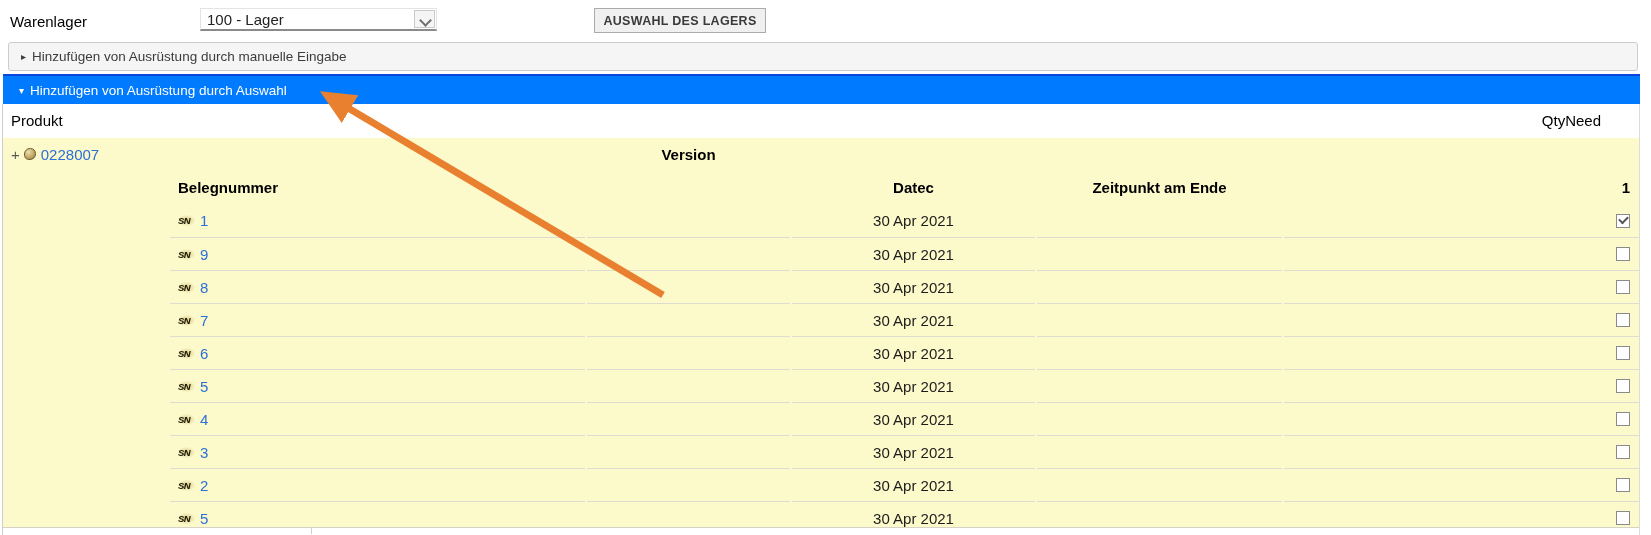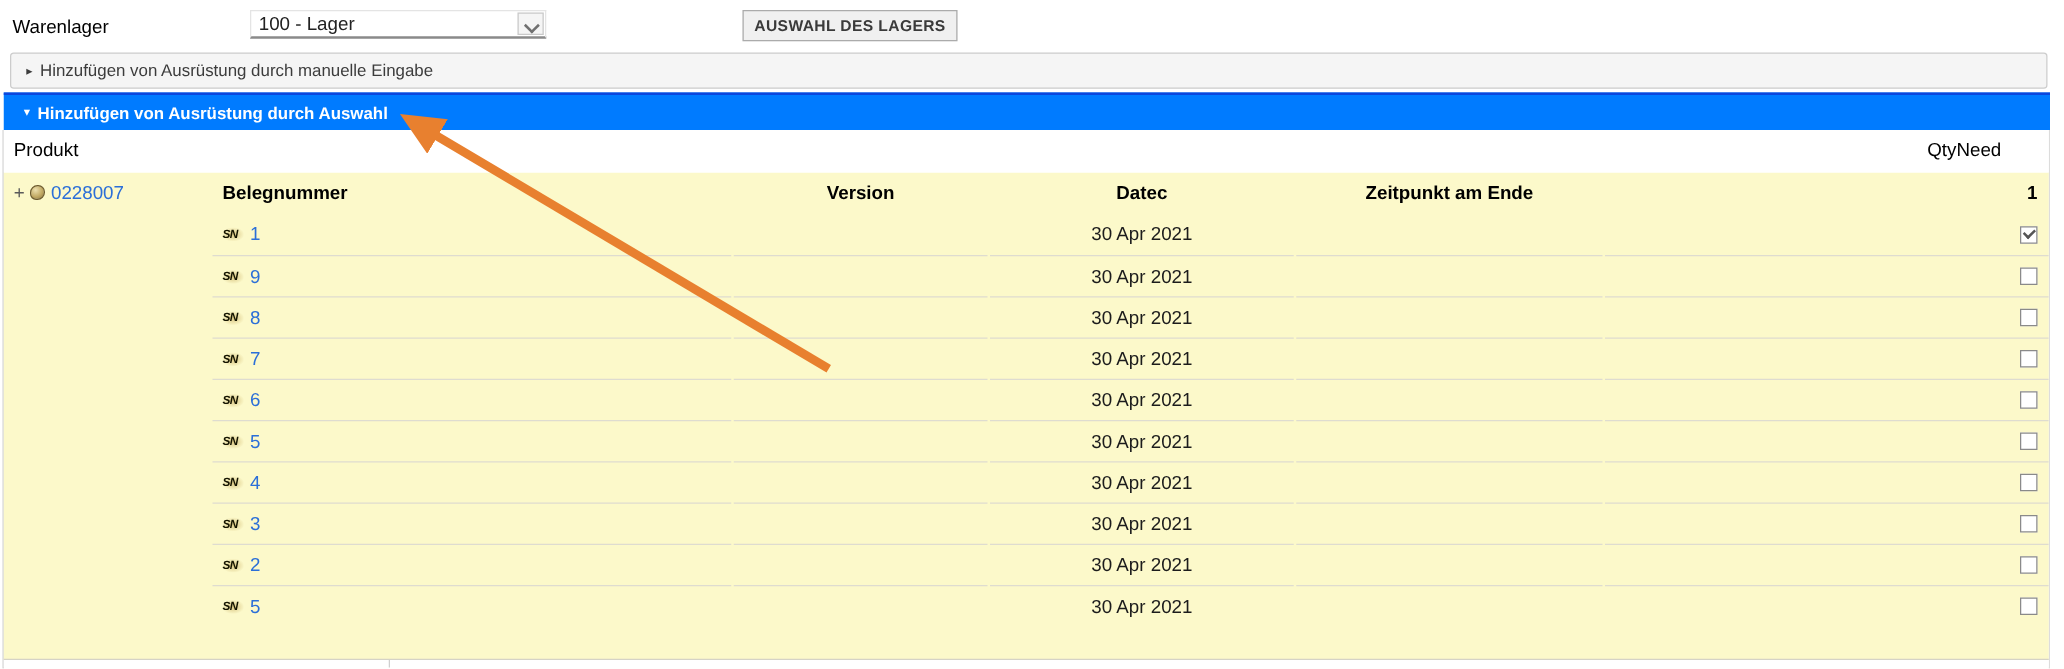--- a/index.html
+++ b/index.html
@@ -37,21 +37,21 @@
     display:flex; align-items:center; padding-left:12px; cursor:pointer;
   }
   .panel-gray .tri{font-size:10px; color:#3c3c3c; margin-right:6px;}
   .panel-gray .lbl{font-size:13.5px; color:#3c3c3c;}
   .panel-blue{
     position:absolute; left:3px; top:74px; width:1637px; height:30px; box-sizing:border-box;
     background:#007BFF; border-top:2px solid #0C46DC;
     display:flex; align-items:center; padding-left:16px; cursor:pointer;
   }
   .panel-blue .tri{font-size:10px; color:#fff; margin-right:6px;}
-  .panel-blue .lbl{font-size:13.5px; color:#fff;font-weight:bold;}
+  .panel-blue .lbl{font-size:13.5px; color:#fff;}
   
   .table-wrap{
     position:absolute; left:2px; top:104px; width:1638px; height:431px; box-sizing:border-box;
     border-left:1px solid #cfcfcf; border-right:1px solid #dcdcdc;
   }
   .outer-head{
     position:relative; height:34px; background:#fff;
   }
   .outer-head .produkt{position:absolute; left:8px; top:8px; font-size:15px; color:#000;}
   .outer-head .list-title{position:absolute; left:0; right:0; top:8px; text-align:center; font-size:15px; color:#000;}
@@ -138,22 +138,22 @@
     </div>
 
     <div class="grid" id="equipment-grid">
 
       <div class="product-cell">
         <span class="expander">+</span>
         <span class="prod-icon"></span>
         <a class="link">0228007</a>
       </div>
 
+      <div class="cell c3 colhead">Version</div>
       <div class="cell c2 colhead">Belegnummer</div>
-      <div class="cell c3 colhead">Version</div>
       <div class="cell c4 colhead">Datec</div>
       <div class="cell c5 colhead">Zeitpunkt am Ende</div>
       <div class="cell c6 colhead">1</div>
 
   <div class="cell c2">
     <span class="sn-icon">SN</span>
     <a class="link">1</a>
   </div>
   <div class="cell c3">
     <span></span>

